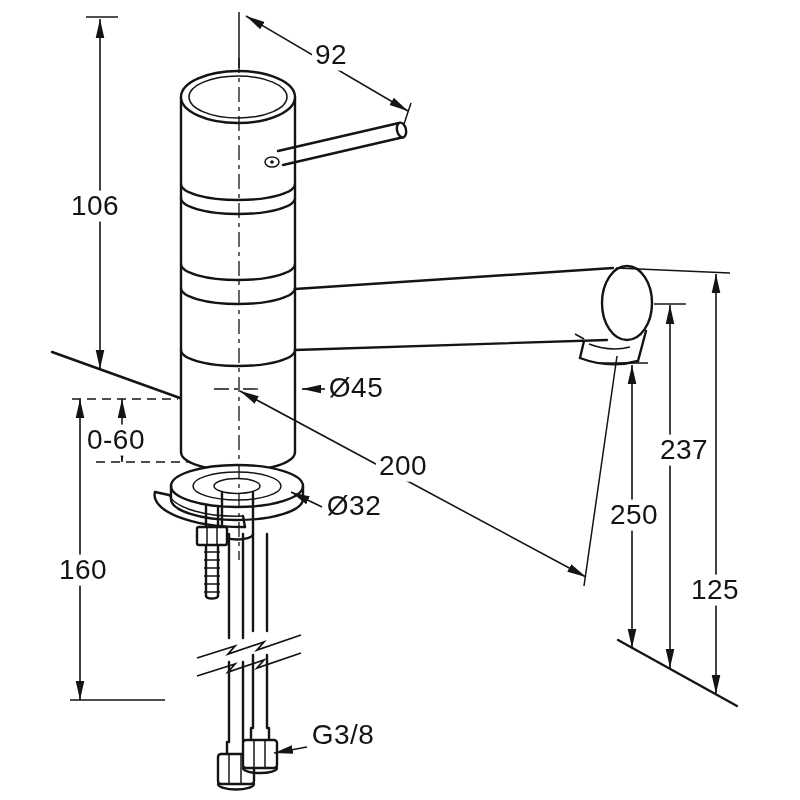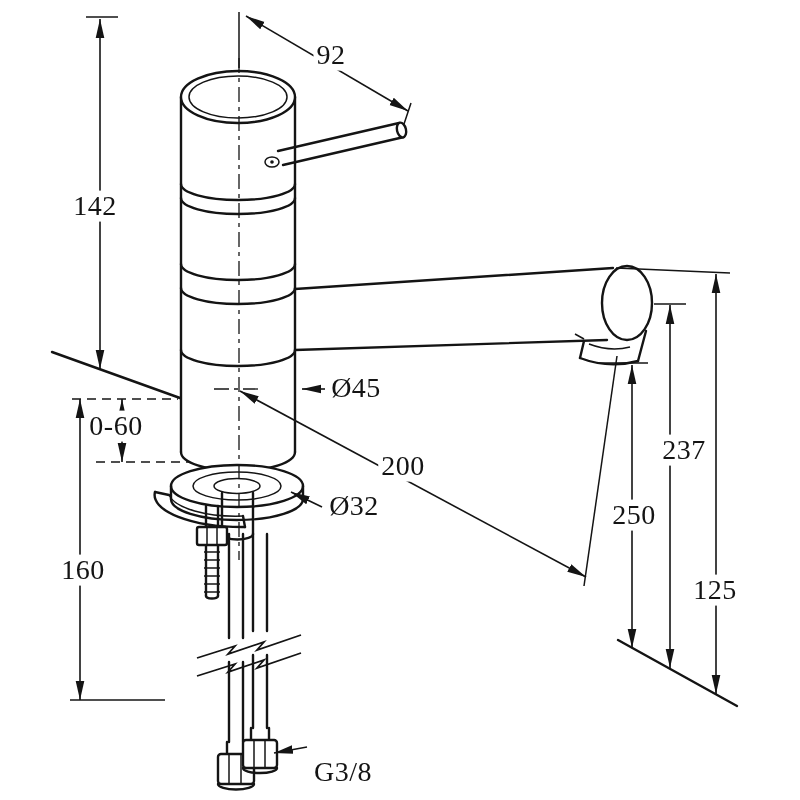--- a/index.html
+++ b/index.html
@@ -1,18 +1,18 @@
 <!DOCTYPE html>
 <html><head>
 <meta charset="utf-8">
 <style>
   html,body{margin:0;padding:0;background:#fff;}
   .stage{
     position:relative;width:800px;height:800px;background:#ffffff;
-    font-family:Liberation Serif, serif;overflow:hidden;
+    font-family:Liberation Sans, sans-serif;overflow:hidden;
   }
   .stage svg{position:absolute;left:0;top:0;}
   .obj{stroke:#141414;stroke-width:2.4;fill:none;stroke-linecap:round;stroke-linejoin:round;}
   .objf{stroke:#141414;stroke-width:2.4;fill:#ffffff;stroke-linejoin:round;}
   .thin{stroke:#141414;stroke-width:1.5;fill:none;}
   .dim{stroke:#141414;stroke-width:1.6;fill:none;marker-start:url(#arr);marker-end:url(#arr);}
   .lead{stroke:#141414;stroke-width:1.6;fill:none;marker-end:url(#arr);}
   .ext{stroke:#141414;stroke-width:1.5;fill:none;}
   .extd{stroke:#141414;stroke-width:1.5;fill:none;stroke-dasharray:9 6;}
   .cl{stroke:#141414;stroke-width:1.3;fill:none;stroke-dasharray:15 5 4 5;}
@@ -175,24 +175,24 @@
     </g>
 
     <g>
       <line class="lead" x1="325" y1="389" x2="302" y2="389"></line>
       <line class="lead" x1="322" y1="507" x2="291" y2="492"></line>
       <line class="lead" x1="307" y1="747" x2="274" y2="753"></line>
     </g>
   </svg>
 
   <div class="dim-label" style="left:331px;top:55px">92</div>
-  <div class="dim-label" style="left:95px;top:206px">142</div>
-  <div class="dim-label" style="left:116px;top:426px">0-60</div>
+  <div class="dim-label" style="left:95px;top:206px">106</div>
+  <div class="dim-label" style="left:116px;top:440px">0-60</div>
   <div class="dim-label" style="left:83px;top:570px">160</div>
   <div class="dim-label" style="left:356px;top:388px">Ø45</div>
   <div class="dim-label" style="left:403px;top:466px">200</div>
   <div class="dim-label" style="left:354px;top:506px">Ø32</div>
   <div class="dim-label" style="left:634px;top:515px">250</div>
   <div class="dim-label" style="left:684px;top:450px">237</div>
   <div class="dim-label" style="left:715px;top:590px">125</div>
-  <div class="dim-label" style="left:343px;top:772px">G3/8</div>
+  <div class="dim-label" style="left:343px;top:735px">G3/8</div>
 
 </div>
 
 </body></html>

